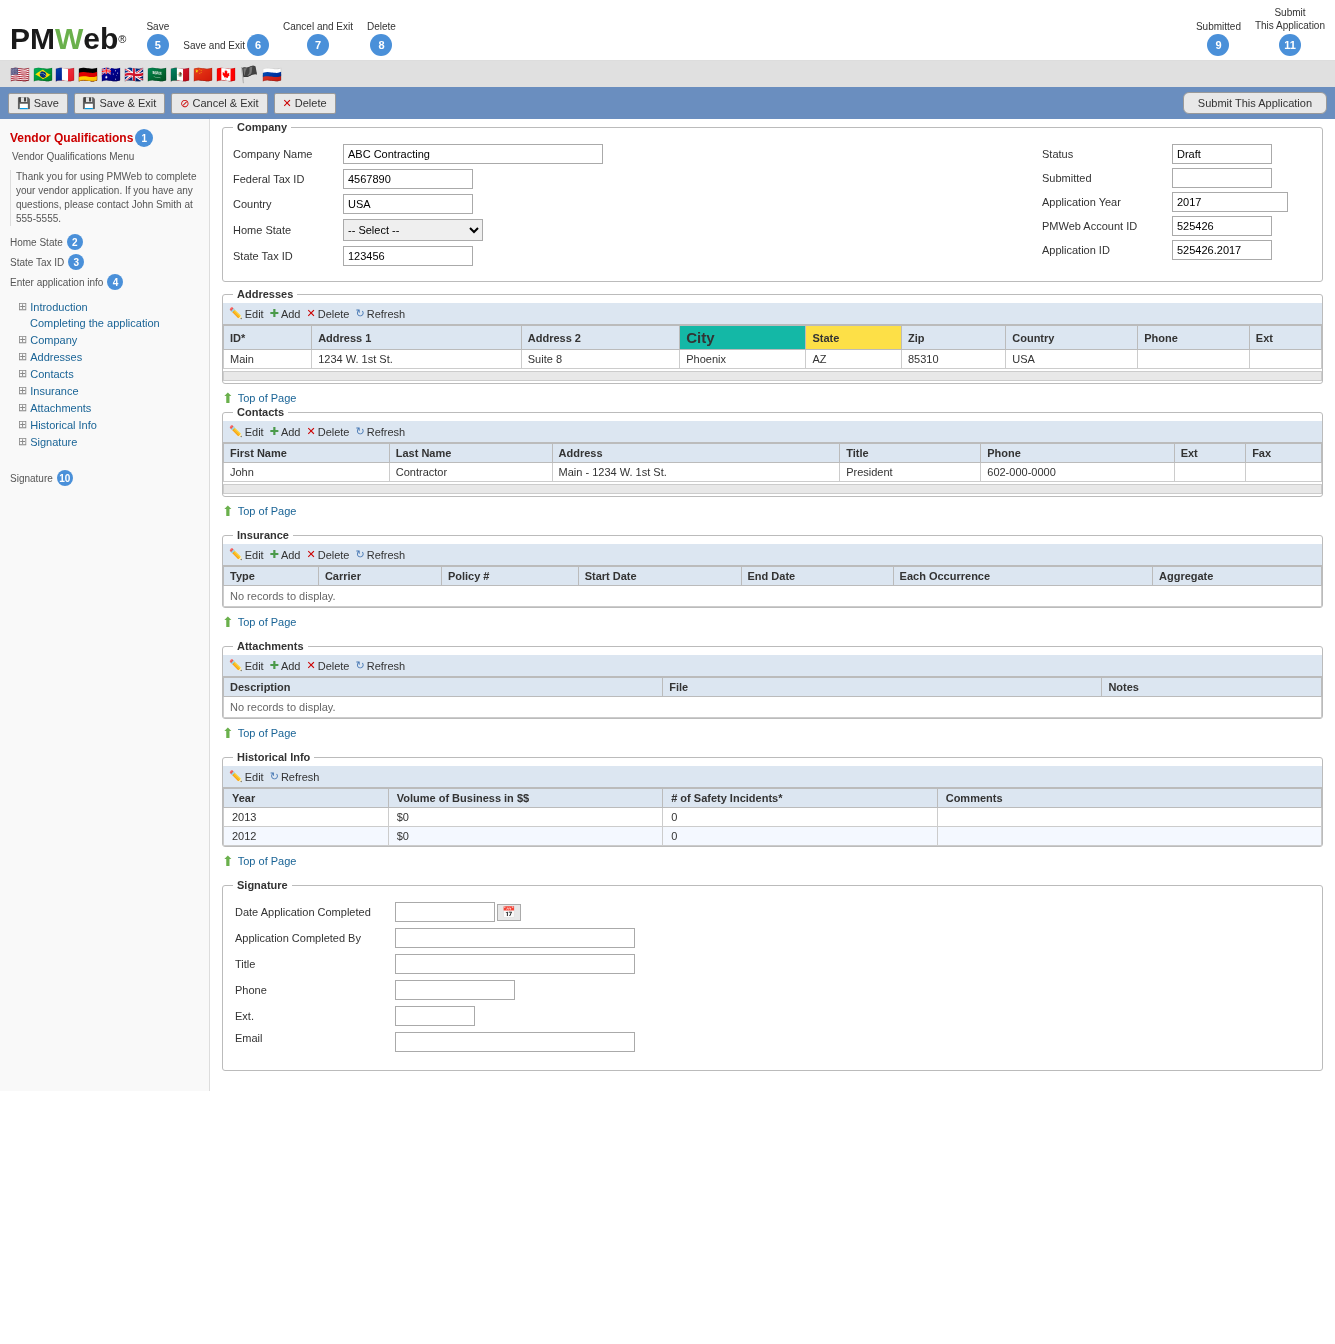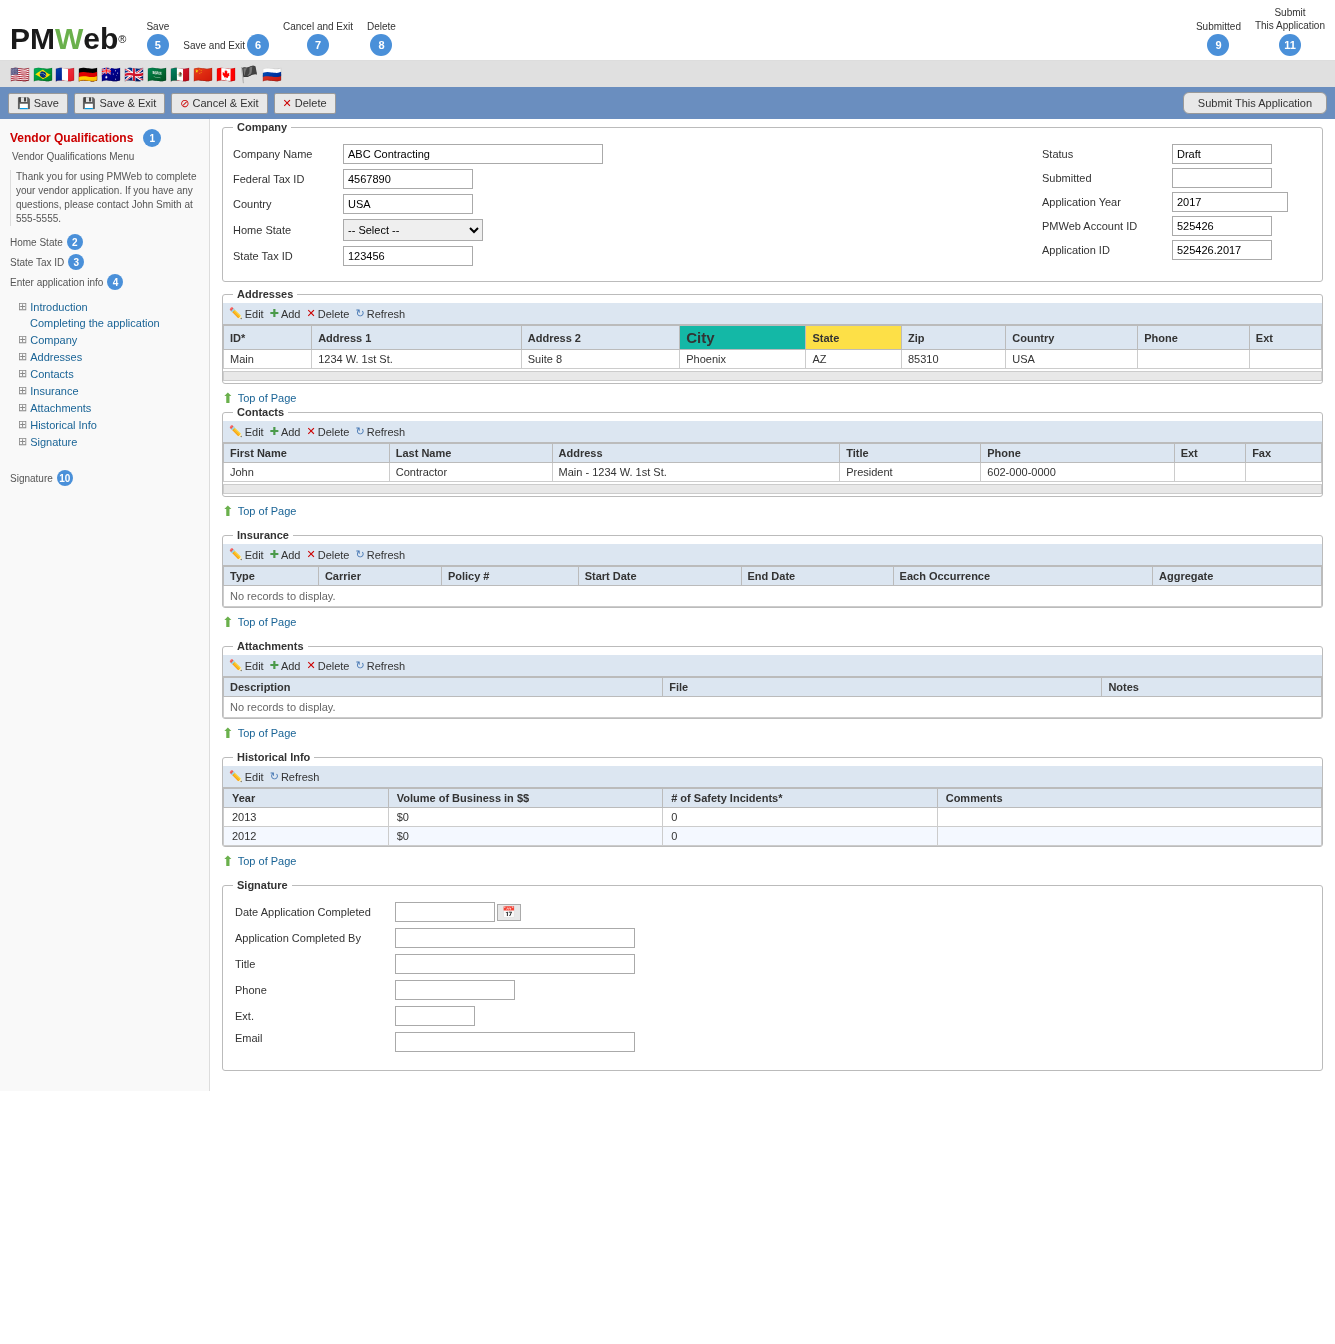--- a/index.html
+++ b/index.html
@@ -84,21 +84,21 @@
   </button>
   <div style="flex:1;"></div>
   <button style="background:#e8e8e8;border:1px solid #999;padding:4px 14px;cursor:pointer;font-size:11px;color:#333;border-radius:6px;">
     <span>Submit This Application</span>
   </button>
 </div>
 
 <div style="display:flex;width:100%;">
 
   <div style="width:210px;min-width:210px;padding:10px;border-right:1px solid #ddd;background:#f9f9f9;position:relative;">
-    <div style="display:flex;align-items:center;gap:10px;margin-bottom:4px;">
+    <div style="display:flex;align-items:center;gap:2px;margin-bottom:4px;">
       <span style="color:#cc0000;font-weight:bold;font-size:12px;">Vendor Qualifications</span>
       <span style="background:#4a90d9;color:#fff;border-radius:50%;width:18px;height:18px;display:inline-flex;align-items:center;justify-content:center;font-size:10px;font-weight:bold;">1</span>
     </div>
     <div style="font-size:10px;color:#555;margin-left:2px;">Vendor Qualifications Menu</div>
 
     <div style="margin:8px 0;font-size:10px;color:#555;line-height:1.4;padding-left:5px;border-left:1px solid #ddd;">Thank you for using PMWeb to complete your vendor application. If you have any questions, please contact John Smith at 555-5555.</div>
 
     <div style="position:relative;">
 
       <div style="display:flex;align-items:center;gap:4px;margin-bottom:4px;">

